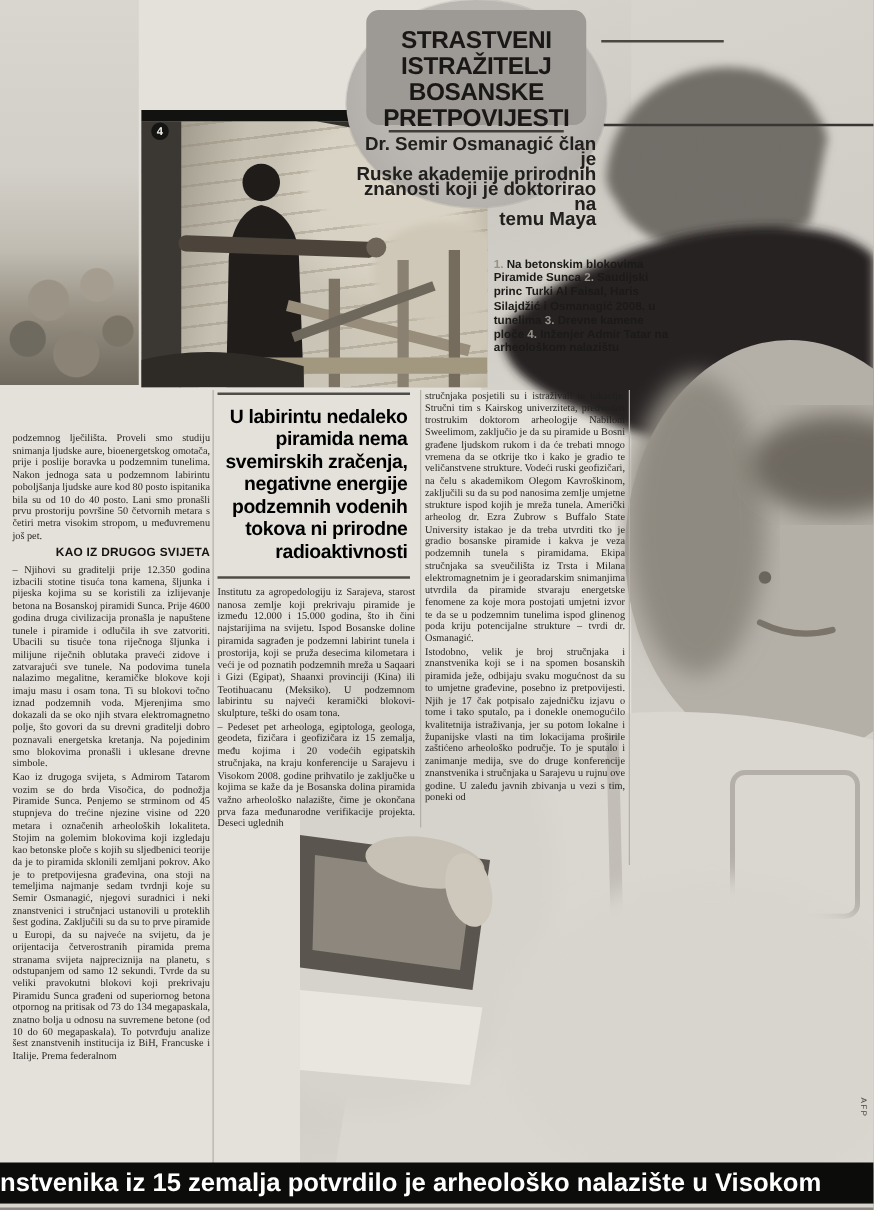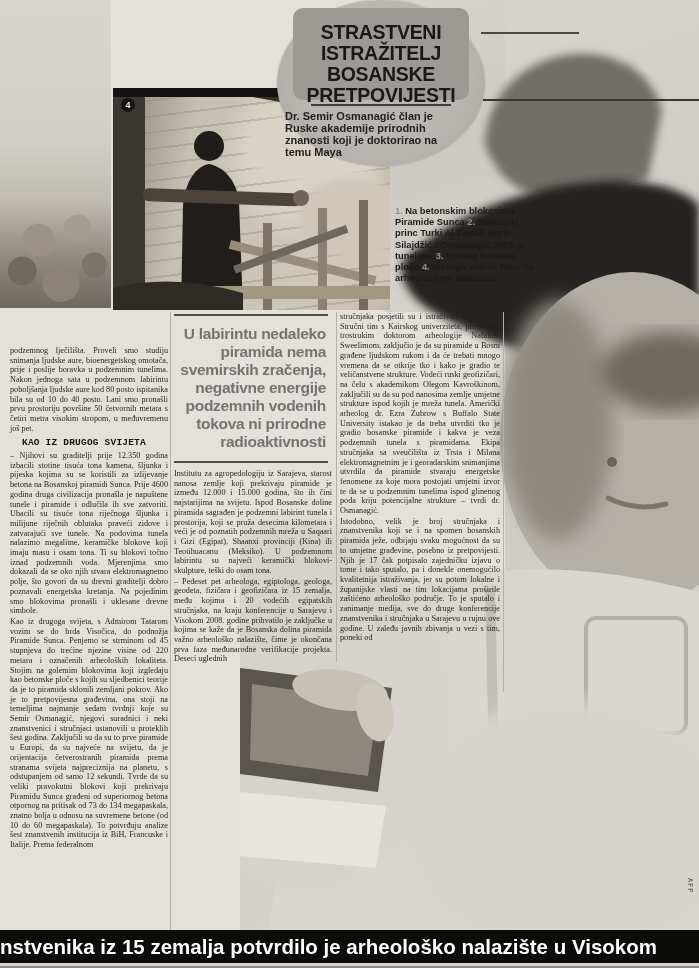--- a/index.html
+++ b/index.html
@@ -28,47 +28,47 @@
   
   .headline-circle{position:absolute;left:277px;top:0;width:208px;height:166px;border-radius:50%;
     background:radial-gradient(circle at 50% 42%, #bab7b2 0 55%, #a8a5a0 100%);
     box-shadow:0 0 0 1px rgba(0,0,0,.08);}
   .headline-panel{position:absolute;left:16px;top:8px;right:16px;height:92px;border-radius:10px;
     background:#9d9a95;}
   .headline-title{position:absolute;left:0;right:0;top:10px;text-align:center;white-space:pre-line;
     font-family:"Liberation Sans",sans-serif;font-weight:800;font-size:19.5px;line-height:21px;
     letter-spacing:-0.3px;color:#191817;margin-top:12px;}
   .headline-rule{position:absolute;left:34px;right:34px;top:104px;height:2px;background:#403e3b;}
-  .headline-sub{position:absolute;left:8px;right:8px;top:110px;text-align:left;white-space:pre-line;
-    font-family:"Liberation Sans",sans-serif;font-weight:700;font-size:11px;line-height:12px;color:#21201e;}
+  .headline-sub{position:absolute;left:8px;right:8px;top:110px;text-align:right;white-space:pre-line;
+    font-family:"Liberation Sans",sans-serif;font-weight:700;font-size:15px;line-height:12px;color:#21201e;}
   .deco-line-a{position:absolute;left:481px;top:32px;width:98px;height:2px;background:#4b4844;}
   .deco-line-b{position:absolute;left:483px;top:99px;width:216px;height:2px;background:#383632;}
   
   .photo-caption-list{position:absolute;left:395px;top:206px;width:146px;
     font-family:"Liberation Sans",sans-serif;font-weight:700;font-size:9.3px;line-height:11.2px;color:#1b1a18;}
   .cap-num{color:#96928b;}
   .num-badge{position:absolute;left:121px;top:98px;width:14px;height:14px;border-radius:50%;
     background:#141412;color:#f2efe9;font-family:"Liberation Sans",sans-serif;font-weight:700;
     font-size:9px;line-height:14px;text-align:center;}
   
   .col{position:absolute;top:312px;font-size:8.2px;line-height:9.7px;color:#201f1d;text-align:justify;}
   .col p{margin:0 0 1px 0;}
   .col-1{left:10px;width:158px;margin-top:34px;}
   .col-2{left:174px;width:158px;}
   .col-3{left:340px;width:160px;}
   .vrule{position:absolute;width:1px;background:#b3b0aa;}
   .vr1{left:170px;top:312px;height:622px;}
   .vr2{left:336px;top:312px;height:350px;}
   .vr3{left:503px;top:312px;height:380px;}
-  .subhead{font-family:Liberation Mono, monospace;font-weight:800;font-size:9.5px;
-    letter-spacing:.2px;margin:5px 0 3px 0;color:#151412;text-align:left;padding-left:12px;}
+  .subhead{font-family:Liberation Sans, sans-serif;font-weight:800;font-size:9.5px;
+    letter-spacing:.2px;margin:5px 0 3px 0;color:#151412;text-align:right;padding-left:12px;}
   .pullquote{border-top:2px solid #504d48;border-bottom:2px solid #504d48;
     margin:2px 4px 6px 0;padding:9px 2px 10px 0;text-align:right;
     font-family:"Liberation Sans",sans-serif;font-weight:800;font-size:15.5px;line-height:18px;
-    letter-spacing:-0.3px;color:#737373;}
+    letter-spacing:-0.3px;color:#000000;}
   .inset-caption{position:absolute;left:174px;top:786px;width:110px;white-space:pre-line;
     font-family:"Liberation Sans",sans-serif;font-weight:700;font-size:9.5px;line-height:11.8px;color:#13120f;}
   
   .banner{position:absolute;left:0;top:930px;width:699px;height:33px;background:#0c0c0b;
     color:#ffffff;font-family:"Liberation Sans",sans-serif;font-weight:800;font-size:20.5px;
     line-height:33px;white-space:nowrap;overflow:hidden;letter-spacing:0;}
   .banner-strip{position:absolute;left:0;top:963px;width:699px;height:5px;background:#d8d5cf;border-bottom:2px solid #8a8782;box-sizing:border-box;}
   .credit{position:absolute;left:687px;top:878px;writing-mode:vertical-rl;
     font-family:"Liberation Sans",sans-serif;font-size:6.5px;color:#4c4a47;letter-spacing:1px;}
 </style>

